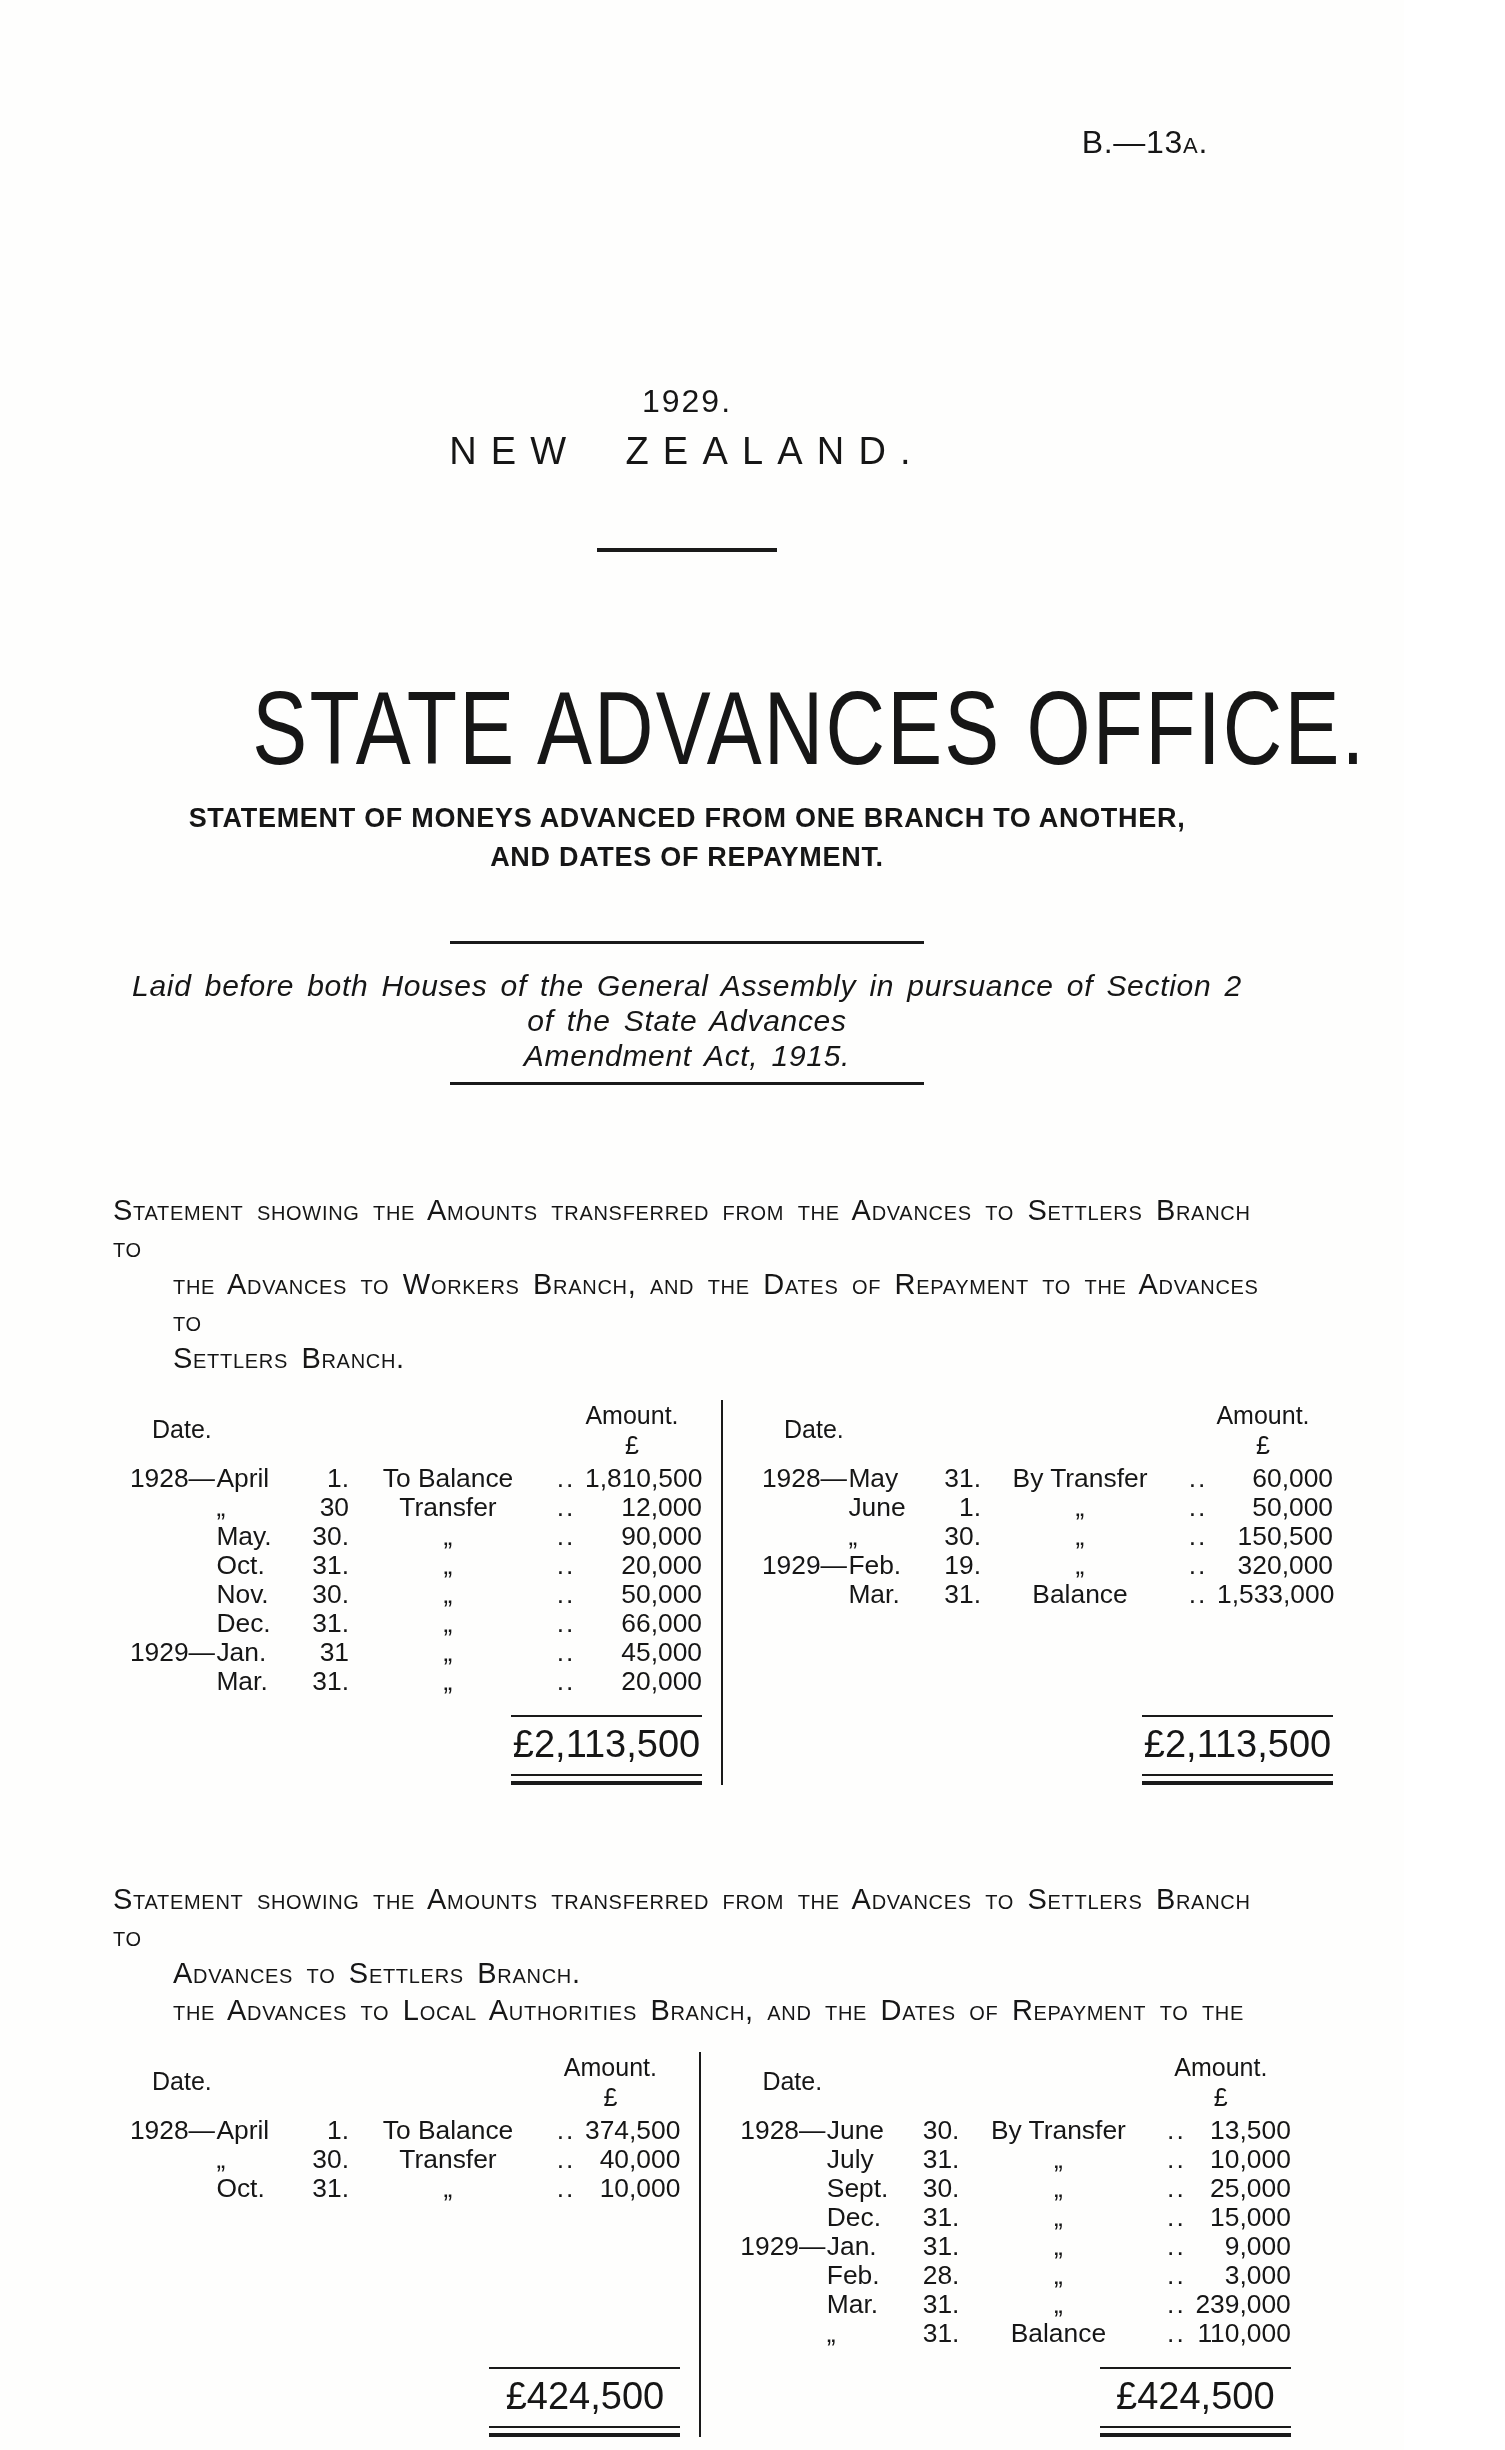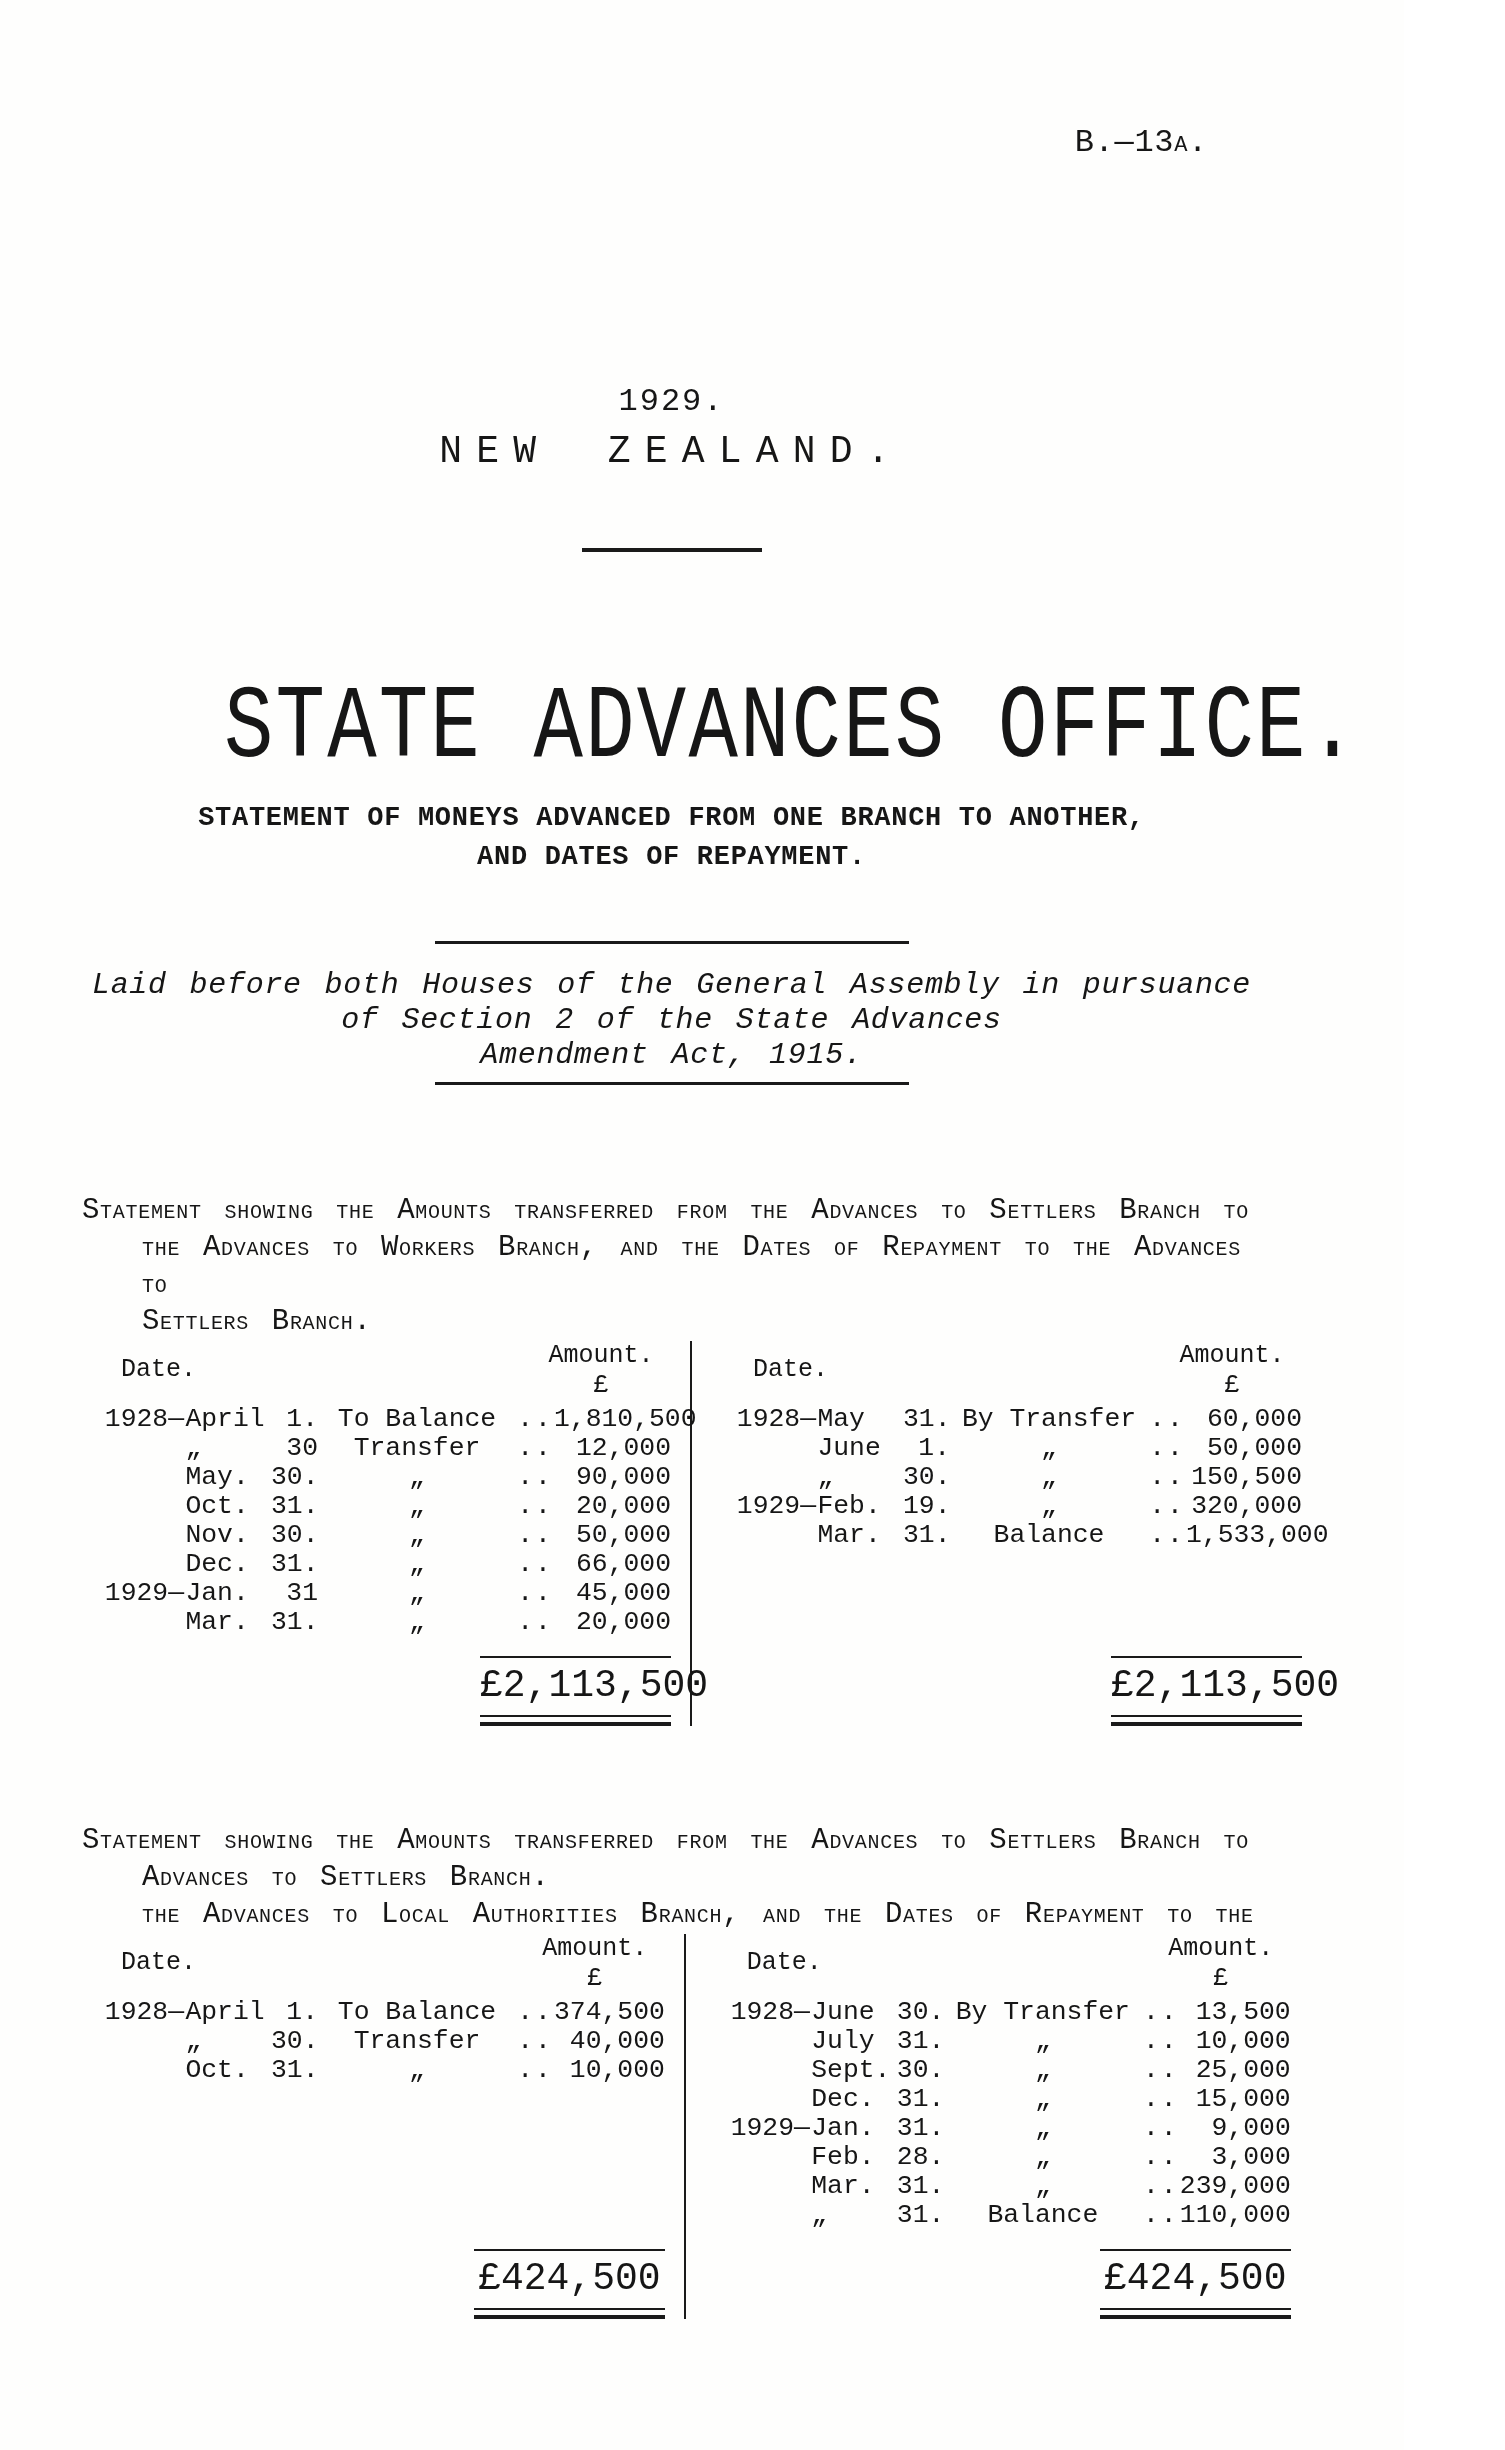--- a/index.html
+++ b/index.html
@@ -5,24 +5,24 @@
   html, body {
     margin: 0;
     padding: 0;
     background: #ffffff;
   }
   .sheet {
     position: relative;
     width: 1404px;
     height: 2450px;
     box-sizing: border-box;
-    padding: 0 143px 0 82px;
+    padding: 0 143px 0 113px;
     background: #fefefd;
     overflow: hidden;
-    font-family: Liberation Mono, monospace;
+    font-family: Liberation Sans, sans-serif;
     color: #161616;
   }
   
   .doc-number {
     margin-top: 124px;
     text-align: right;
     margin-right: 53px;
     font-size: 32px;
     font-variant: small-caps;
     letter-spacing: 0.7px;
@@ -98,21 +98,21 @@
   }
   .section-heading.second {
     margin-top: 96px;
   }
   .sh-line { display: block; }
   .sh-line + .sh-line { padding-left: 60px; }
   
   .ledger {
     display: flex;
     align-items: stretch;
-    margin-top: 1px;
+    margin-top: 23px;
   }
   .half {
     width: 610px;
     box-sizing: border-box;
     display: flex;
     flex-direction: column;
   }
   .half.left {
     border-right: 2px solid #1a1a1a;
     padding-right: 19px;

